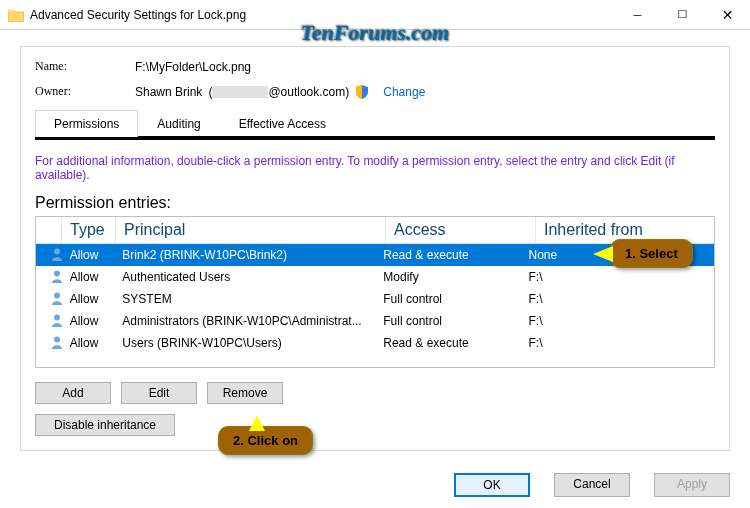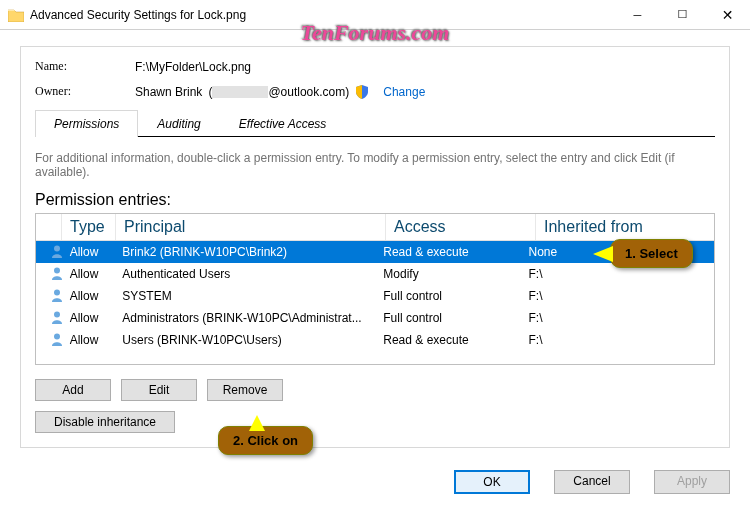--- a/index.html
+++ b/index.html
@@ -11,45 +11,45 @@
     .win-btn { width: 45px; height: 100%; display: flex; align-items: center; justify-content: center; font-size: 11px; color: #000; }
     .win-btn.close { font-size: 14px; }
     .content { padding: 16px 20px 12px 20px; position: relative; }
     .inner-panel { border: 1px solid #d8d8d8; padding: 12px 14px 14px 14px; background: #fff; }
     .row { display: flex; align-items: center; margin-bottom: 10px; font-size: 12px; color: #000; }
     .label { width: 100px; font-family: Liberation Serif, serif; }
     .owner-val { display: flex; align-items: center; gap: 6px; }
     .redact { display: inline-block; width: 56px; height: 12px; background: #e2e2e2; vertical-align: middle; }
     .change-link { color: #0066cc; margin-left: 8px; cursor: pointer; }
     .shield { width: 14px; height: 14px; }
-    .tabs { display: flex; border-bottom: 1px solid #000000; margin-top: 6px; font-style: italic; }
+    .tabs { display: flex; border-bottom: 4px solid #000000; margin-top: 6px; }
     .tab { padding: 6px 18px; font-size: 12px; color: #000; border: 1px solid transparent; border-bottom: none; cursor: pointer; position: relative; top: 1px; }
     .tab.active { border-color: #d8d8d8; background: #fff; }
-    .info-text { font-size: 12px; color: #737373; margin: 14px 0 12px 0; }
+    .info-text { font-size: 12px; color: #6d28d9; margin: 14px 0 12px 0; }
     .entries-label { font-size: 16px; color: #000; margin-bottom: 4px; }
     .list-box { border: 1px solid #bfbfbf; background: #fff; height: 152px; overflow: hidden; }
     .list-header { display: flex; background: #fff; border-bottom: 1px solid #e0e0e0; }
     .lh-cell { font-size: 16px; padding: 4px 8px; color: #0c4a6e; border-right: 1px solid #e8e8e8; }
     .lh-cell:last-child { border-right: none; flex: 1; }
     .col-icon { width: 26px; }
     .col-type { width: 54px; }
     .col-principal { width: 270px; }
     .col-access { width: 150px; }
     .col-inherited { width: 200px; }
     .list-row { display: flex; align-items: center; font-size: 12px; color: #000; height: 22px; }
     .list-row.selected { background: #0078d7; color: #fff; }
     .lr-cell { padding: 0 8px; white-space: nowrap; overflow: hidden; text-overflow: ellipsis; }
     .user-icon { width: 14px; height: 14px; margin-left: 6px; }
     .btn-row { display: flex; gap: 10px; margin-top: 14px; }
     .btn { min-width: 76px; padding: 3px 12px; font-size: 12px; background: #e1e1e1; border: 1px solid #adadad; text-align: center; cursor: pointer; }
     .btn-row2 { margin-top: 10px; }
     .footer { display: flex; justify-content: flex-end; gap: 24px; padding: 10px 20px 12px 0; }
     .btn.ok { border: 2px solid #0078d7; background: #e5f1fb; }
     .btn.disabled { color: #a0a0a0; }
-    .watermark { position: absolute; top: 20px; left: 0; width: 100%; text-align: center; font-size: 22px; font-weight: bold; color: #ec4899; text-shadow: 1px 1px 2px #666, -1px -1px 2px #666; pointer-events: none; font-style: italic; font-family: Georgia, serif; }
+    .watermark { position: absolute; top: 20px; left: 0; width: 100%; text-align: center; font-size: 22px; font-weight: bold; color: #0369a1; text-shadow: 1px 1px 2px #666, -1px -1px 2px #666; pointer-events: none; font-style: italic; font-family: Georgia, serif; }
     .callout { position: absolute; background: #a16207; border: 1px solid #808000; border-radius: 10px; padding: 6px 14px; font-size: 13px; font-weight: bold; color: #000; box-shadow: 2px 2px 4px rgba(0,0,0,0.4); pointer-events: none; }
     .callout-1 { top: 239px; left: 610px; }
     .callout-1::before { content: ""; position: absolute; left: -26px; top: 50%; transform: translateY(-50%); border: 8px solid transparent; border-right: 20px solid #ffff00; }
     .callout-2 { top: 426px; left: 218px; }
     .callout-2::before { content: ""; position: absolute; left: 30px; top: -20px; border: 8px solid transparent; border-bottom: 16px solid #ffff00; }
   </style>
 </head>
 <body>
 
 <div class="titlebar">

